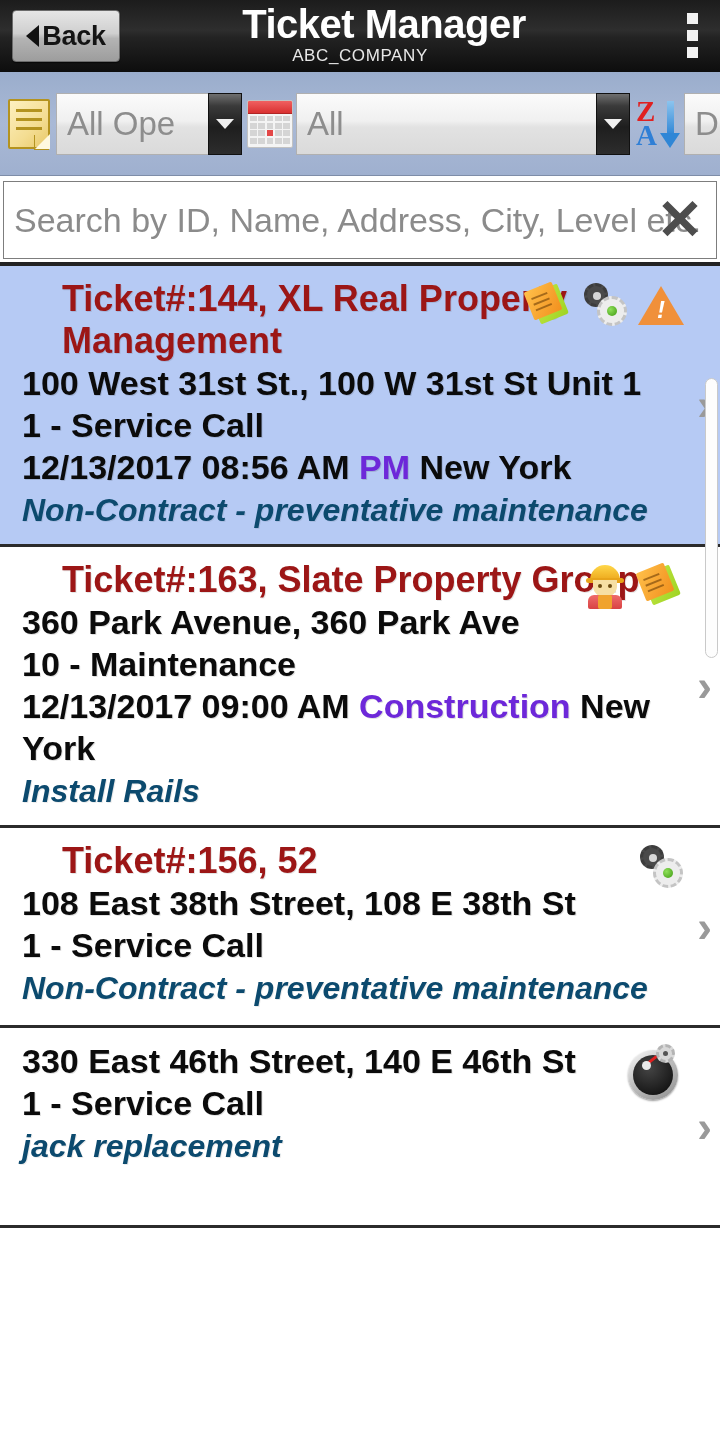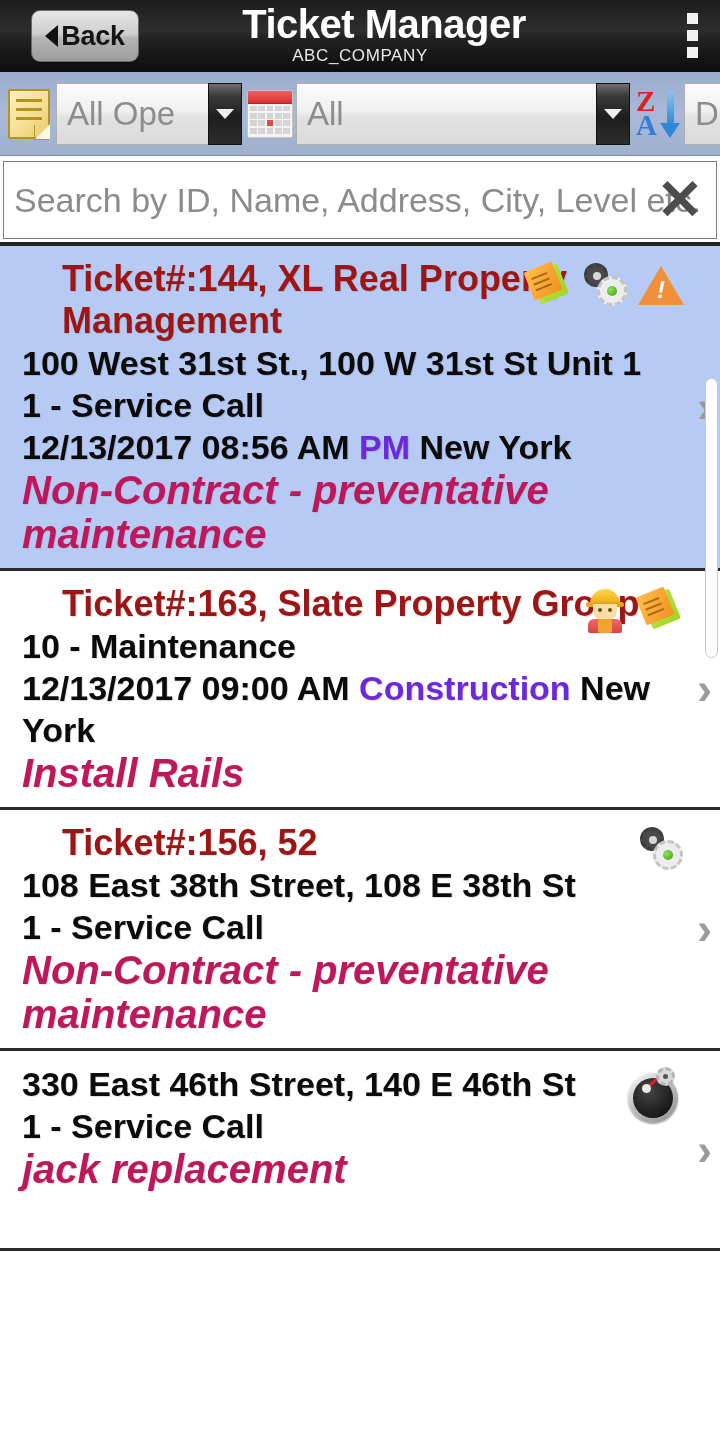--- a/index.html
+++ b/index.html
@@ -29,29 +29,28 @@
     align-items: center;
     overflow: hidden;
   }
 
   .back-button {
     position: absolute;
     left: 12px;
     top: 10px;
     width: 108px;
     height: 52px;
-    border-radius: 9px;
+    border-radius: 4px;
     background: linear-gradient(to bottom, #e6e6e6 0%, #cfcfcf 45%, #b4b4b4 55%, #9d9d9d 100%);
     border: 1px solid #6b6b6b;
     display: flex;
     align-items: center;
     justify-content: center;
     gap: 3px;
     box-shadow: 0 1px 1px rgba(0,0,0,0.6);
-    margin-left: 19px;
   }
   .back-arrow {
     width: 0; height: 0;
     border-top: 11px solid transparent;
     border-bottom: 11px solid transparent;
     border-right: 13px solid #111;
   }
   .back-label {
     font-size: 27px;
     font-weight: bold;
@@ -91,21 +90,21 @@
   }
   .overflow-menu i {
     display: block;
     width: 11px;
     height: 11px;
     background: #f2f2f2;
   }
 
   
   .filterbar {
-    height: 84px;
+    height: 104px;
     background: linear-gradient(to bottom, #9aadcc 0%, #a9b9d6 50%, #9fb0cf 100%);
     display: flex;
     align-items: center;
     padding: 0 4px;
     gap: 2px;
     border-bottom: 1px solid #7e8da8;
   }
 
   .filter-group { display: flex; align-items: center; }
 
@@ -308,24 +307,24 @@
   }
   .t-line {
     font-size: 34px;
     font-weight: bold;
     color: #0b0b0b;
     line-height: 42px;
     text-shadow: 1px 1px 0 rgba(0,0,0,0.12);
   }
   .t-line .hl { color: #6d28d9; }
   .t-note {
-    font-size: 40px;
+    font-size: 32px;
     font-style: italic;
     font-weight: bold;
-    color: #be185d;
+    color: #0c4a6e;
     line-height: 44px;
     text-shadow: 1px 1px 0 rgba(0,0,0,0.08);
   }
 
   .card-icons {
     position: absolute;
     right: 36px;
     top: 16px;
     display: flex;
     align-items: flex-start;
@@ -626,20 +625,21 @@
         <span class="ci ci-warn">
             <i class="tri"></i>
             <i class="bang">!</i>
           </span>
       </div>
       <span class="chevron">›</span>
     </div>
 
     <div class="ticket-card">
       <div class="t-title">Ticket#:163, Slate Property Group</div>
+      <div class="t-line">360 Park Avenue, 360 Park Ave</div>
       <div class="t-line">10 - Maintenance</div>
       <div class="t-line">
         <span>12/13/2017 09:00 AM</span>
         <span class="hl">Construction</span>
         <span>New York</span>
       </div>
       <div class="t-note">Install Rails</div>
       <div class="card-icons">
         <span class="ci ci-worker">
           <i class="helmet"></i>

